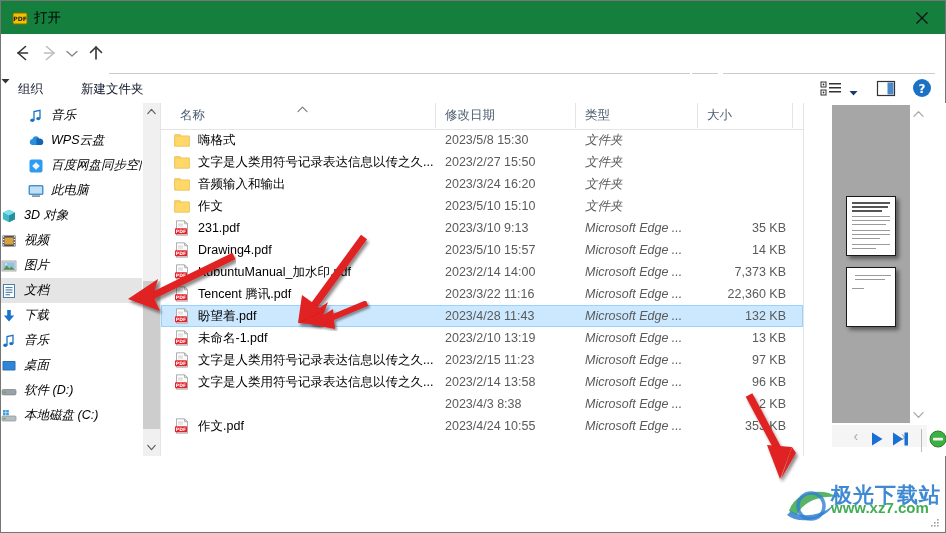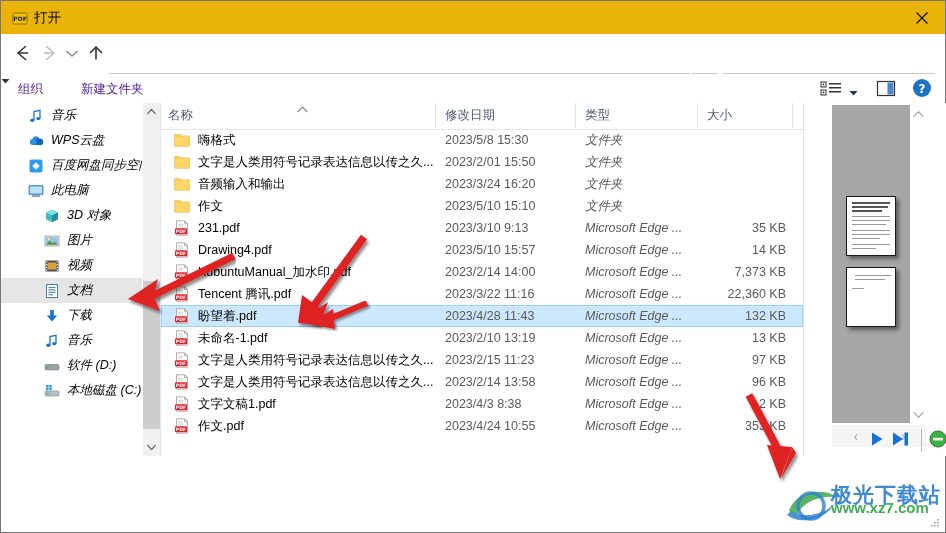--- a/index.html
+++ b/index.html
@@ -8,21 +8,21 @@
     font-family:"Liberation Sans","DejaVu Sans",sans-serif;
     font-size:12px;color:#000;background:#fff;
     -webkit-font-smoothing:antialiased;
   }
   #dialog{
     position:relative;width:946px;height:533px;box-sizing:border-box;
     border:1px solid #767676;background:#ffffff;
   }
 
   
-  #titlebar{position:absolute;left:0;top:0;width:944px;height:33px;background:#eab308;}
+  #titlebar{position:absolute;left:0;top:0;width:944px;height:33px;background:#15803d;}
   #titlebar .t-icon{position:absolute;left:11px;top:9px;width:16px;height:16px;}
   #titlebar .t-text{position:absolute;left:33px;top:8px;font-size:13.5px;color:#000;}
   #closebtn{position:absolute;right:0px;top:0px;width:46px;height:31px;cursor:default;}
   #closebtn .x{position:absolute;left:16px;top:10px;width:14px;height:14px;}
 
   
   #navrow{position:absolute;left:0;top:33px;width:944px;height:38px;background:#fff;}
   .navbtn{position:absolute;top:8px;width:22px;height:22px;cursor:default;}
   #navback{left:10px;}
   #navfwd{left:38px;}
@@ -43,54 +43,54 @@
   #refreshbtn{position:absolute;left:691px;top:39px;width:26px;height:26px;border:1px solid #cccccc;border-left:none;box-sizing:border-box;background:#fff;cursor:default;}
   #searchbox{
     position:absolute;left:722px;top:39px;width:212px;height:26px;
     border:1px solid #cccccc;background:#fff;box-sizing:border-box;
   }
   #searchbox .sico{position:absolute;left:7px;top:5px;width:14px;height:14px;}
   #searchbox .stext{position:absolute;left:27px;top:5px;font-size:12.5px;color:#333;}
 
   
   #cmdbar{position:absolute;left:0;top:73px;width:944px;height:29px;background:#fff;border-bottom:1px solid #e5e5e5;}
-  .cmdtext{position:absolute;top:7px;font-size:12.5px;color:#4c1d95;cursor:default;}
+  .cmdtext{position:absolute;top:7px;font-size:12.5px;color:#0f172a;cursor:default;}
   #cmd-org{left:17px;}
   #cmd-orgcaret{left:53px;top:12px;}
   #cmd-newfolder{left:80px;}
   #viewbtn{position:absolute;left:818px;top:5px;width:30px;height:19px;cursor:default;}
   #viewcaret{position:absolute;left:848px;top:12px;}
   #panebtn{position:absolute;left:875px;top:5px;width:20px;height:19px;cursor:default;}
   #helpbtn{position:absolute;left:911px;top:4px;width:20px;height:20px;cursor:default;}
 
   
   #body{position:absolute;left:0;top:102px;width:944px;height:353px;background:#fff;}
 
   
   #sidebar{position:absolute;left:0;top:0;width:158px;height:353px;overflow:hidden;background:#fff;font-style:italic;}
   .sbitem{position:relative;height:25px;display:flex;align-items:center;cursor:default;white-space:nowrap;}
   .sbitem .ic{width:16px;height:16px;flex:0 0 16px;margin-right:7px;position:relative;}
   .sbitem .lb{font-size:12.5px;color:#000;}
   .sbitem.sel{background:#e5e5e5;}
   .lvl0{padding-left:27px;}
-  .lvl1{padding-left:43px;}
+  .lvl1{}
 
   
   #sbscroll{position:absolute;left:141px;top:0;width:17px;height:353px;background:#f0f0f0;border-left:1px solid #fff;}
   #sbscroll .arrU,#sbscroll .arrD{position:absolute;left:0;width:17px;height:17px;display:flex;align-items:center;justify-content:center;color:#606060;font-size:9px;cursor:default;}
   #sbscroll .arrU{top:0;}
   #sbscroll .arrD{bottom:0;}
   #sbthumb{position:absolute;left:0;top:178px;width:17px;height:148px;background:#cdcdcd;cursor:default;}
 
   
   #listarea{position:absolute;left:159px;top:0;width:642px;height:353px;background:#fff;border-left:1px solid #e5e5e5;}
   #colhdr{position:absolute;left:0;top:0;width:642px;height:26px;background:#fff;border-bottom:1px solid #e5e5e5;}
   .col{position:absolute;top:0;height:25px;box-sizing:border-box;border-right:1px solid #e5e5e5;display:flex;align-items:center;cursor:default;}
   .col .ct{font-size:12.5px;color:#4a5c70;}
-  .col.c-name{left:0;width:275px;padding-left:7px;}
+  .col.c-name{left:0;width:275px;padding-left:19px;}
   .col.c-date{left:275px;width:140px;padding-left:9px;}
   .col.c-type{left:415px;width:122px;padding-left:9px;}
   .col.c-size{left:537px;width:95px;padding-left:9px;}
   #sortcaret{position:absolute;left:136px;top:2px;color:#555;font-size:9px;}
 
   #rows{position:absolute;left:0;top:26px;width:642px;height:327px;overflow:hidden;}
   .row{position:relative;height:22px;display:flex;align-items:center;cursor:default;text-align:center;}
   .row.sel{background:#cce8ff;outline:1px solid #99d1ff;outline-offset:-1px;}
   .cell{position:absolute;top:0;height:22px;display:flex;align-items:center;font-size:12.5px;white-space:nowrap;overflow:hidden;}
   .cell.name{left:0;width:275px;padding-left:13px;box-sizing:border-box;color:#000;}
@@ -286,44 +286,44 @@
       <div class="sbitem lvl1">
         <span class="ic"><svg width="16" height="16" viewBox="0 0 16 16">
               <path d="M8 1.8 L14 4.6 L14 11.2 L8 14.2 L2 11.2 L2 4.6 z" fill="#3fb8c8"></path>
               <path d="M8 1.8 L14 4.6 L8 7.6 L2 4.6 z" fill="#7fe0ea"></path>
               <path d="M8 7.6 L14 4.6 L14 11.2 L8 14.2 z" fill="#2a8f9d"></path>
             </svg></span>
         <span class="lb">3D 对象</span>
       </div>
       <div class="sbitem lvl1">
         <span class="ic"><svg width="16" height="16" viewBox="0 0 16 16">
-              <rect x="1" y="3" width="14" height="10" fill="#e8e8e8" stroke="#9a9a9a" stroke-width="0.8"></rect>
-              <rect x="2.2" y="4.2" width="11.6" height="7.6" fill="#8fc3e8"></rect>
-              <path d="M2.2 11.8 L5.8 7.4 L8.4 10.4 L10.4 8.6 L13.8 11.8 z" fill="#5b8f4a"></path>
-              <circle cx="5" cy="6.2" r="1.1" fill="#ffe88a"></circle>
-            </svg></span>
-        <span class="lb">图片</span>
-      </div>
-      <div class="sbitem lvl1">
-        <span class="ic"><svg width="16" height="16" viewBox="0 0 16 16">
               <rect x="1.5" y="2.5" width="13" height="11" fill="#4a4f55"></rect>
               <rect x="3.5" y="4.5" width="9" height="7" fill="#d9a23c"></rect>
               <g fill="#fff">
                 <rect x="2" y="3.2" width="1.2" height="1.2"></rect>
                 <rect x="2" y="6" width="1.2" height="1.2"></rect>
                 <rect x="2" y="8.8" width="1.2" height="1.2"></rect>
                 <rect x="2" y="11.4" width="1.2" height="1.2"></rect>
                 <rect x="12.8" y="3.2" width="1.2" height="1.2"></rect>
                 <rect x="12.8" y="6" width="1.2" height="1.2"></rect>
                 <rect x="12.8" y="8.8" width="1.2" height="1.2"></rect>
                 <rect x="12.8" y="11.4" width="1.2" height="1.2"></rect>
               </g>
             </svg></span>
         <span class="lb">视频</span>
       </div>
+      <div class="sbitem lvl1">
+        <span class="ic"><svg width="16" height="16" viewBox="0 0 16 16">
+              <rect x="1" y="3" width="14" height="10" fill="#e8e8e8" stroke="#9a9a9a" stroke-width="0.8"></rect>
+              <rect x="2.2" y="4.2" width="11.6" height="7.6" fill="#8fc3e8"></rect>
+              <path d="M2.2 11.8 L5.8 7.4 L8.4 10.4 L10.4 8.6 L13.8 11.8 z" fill="#5b8f4a"></path>
+              <circle cx="5" cy="6.2" r="1.1" fill="#ffe88a"></circle>
+            </svg></span>
+        <span class="lb">图片</span>
+      </div>
       <div class="sbitem lvl1 sel">
         <span class="ic"><svg width="16" height="16" viewBox="0 0 16 16">
               <rect x="2.5" y="1.5" width="11" height="13" fill="#fff" stroke="#4a7fa8" stroke-width="1"></rect>
               <g fill="#4a7fa8">
                 <rect x="4.5" y="4" width="7" height="1.1"></rect>
                 <rect x="4.5" y="6.4" width="7" height="1.1"></rect>
                 <rect x="4.5" y="8.8" width="7" height="1.1"></rect>
                 <rect x="4.5" y="11.2" width="4.5" height="1.1"></rect>
               </g>
             </svg></span>
@@ -336,20 +336,27 @@
             </svg></span>
         <span class="lb">下载</span>
       </div>
       <div class="sbitem lvl1">
         <span class="ic"><svg width="16" height="16" viewBox="0 0 16 16">
               <path d="M6 12.2 V3.6 l6-1.2 v8.1" stroke="#1a73c8" stroke-width="1.3" fill="none"></path>
               <ellipse cx="4.3" cy="12.3" rx="2.1" ry="1.7" fill="#1a73c8"></ellipse>
               <ellipse cx="10.3" cy="10.6" rx="2.1" ry="1.7" fill="#1a73c8"></ellipse>
             </svg></span>
         <span class="lb">音乐</span>
+      </div>
+      <div class="sbitem lvl1">
+        <span class="ic"><svg width="16" height="16" viewBox="0 0 16 16">
+              <rect x="1.5" y="3" width="13" height="9.5" rx="0.8" fill="#2e6fb0"></rect>
+              <rect x="2.5" y="4" width="11" height="7.5" fill="#2f86d8"></rect>
+            </svg></span>
+        <span class="lb">桌面</span>
       </div>
       <div class="sbitem lvl1">
         <span class="ic"><svg width="16" height="16" viewBox="0 0 16 16">
               <rect x="1" y="6.5" width="14" height="5.4" rx="1.2" fill="#9aa2a8" stroke="#7b848a" stroke-width="0.7"></rect>
               <rect x="2.6" y="8.6" width="2.2" height="1.5" fill="#4caf50"></rect>
             </svg></span>
         <span class="lb">软件 (D:)</span>
       </div>
       <div class="sbitem lvl1">
         <span class="ic"><svg width="16" height="16" viewBox="0 0 16 16">
@@ -414,21 +421,21 @@
             <span class="cell size"></span>
           </div>
           <div class="row">
             <span class="cell name">
               <span class="fico"><svg width="16" height="16" viewBox="0 0 16 16">
                   <path d="M0.7 2.6 h5.4 l1.3 1.5 H15.3 v10 H0.7 z" fill="#ffd466" stroke="#e8bf56" stroke-width="0.7"></path>
                   <path d="M0.7 4.1 H15.3 v10 H0.7 z" fill="#ffd869" stroke="#e8bf56" stroke-width="0.6"></path>
                 </svg></span>
               <span>文字是人类用符号记录表达信息以传之久...</span>
             </span>
-            <span class="cell date">2023/2/01 15:50</span>
+            <span class="cell date">2023/2/27 15:50</span>
             <span class="cell type">文件夹</span>
             <span class="cell size"></span>
           </div>
           <div class="row">
             <span class="cell name">
               <span class="fico"><svg width="16" height="16" viewBox="0 0 16 16">
                   <path d="M0.7 2.6 h5.4 l1.3 1.5 H15.3 v10 H0.7 z" fill="#ffd466" stroke="#e8bf56" stroke-width="0.7"></path>
                   <path d="M0.7 4.1 H15.3 v10 H0.7 z" fill="#ffd869" stroke="#e8bf56" stroke-width="0.6"></path>
                 </svg></span>
               <span>音频输入和输出</span>
@@ -587,33 +594,20 @@
                   <rect x="1" y="8.2" width="12" height="6" rx="0.8" fill="#e8202a"></rect>
                   <text x="7" y="12.8" font-size="4.6" font-family="DejaVu Sans, sans-serif" font-weight="bold" fill="#fff" text-anchor="middle">PDF</text>
                 </svg></span>
               <span>文字是人类用符号记录表达信息以传之久...</span>
             </span>
             <span class="cell date">2023/2/14 13:58</span>
             <span class="cell type">Microsoft Edge ...</span>
             <span class="cell size">96 KB</span>
           </div>
           <div class="row">
-            <span class="cell name">
-              <span class="fico"><svg width="16" height="16" viewBox="0 0 16 16">
-                  <path d="M2.5 0.8 h8 l3 3 v11.4 h-11 z" fill="#fdfdfd" stroke="#9a9a9a" stroke-width="0.8"></path>
-                  <path d="M10.5 0.8 l3 3 h-3 z" fill="#dcdcdc" stroke="#9a9a9a" stroke-width="0.6"></path>
-                  <g stroke="#bbb" stroke-width="0.7">
-                    <path d="M4 4.2 H9"></path>
-                    <path d="M4 6 H9"></path>
-                  </g>
-                  <rect x="1" y="8.2" width="12" height="6" rx="0.8" fill="#e8202a"></rect>
-                  <text x="7" y="12.8" font-size="4.6" font-family="DejaVu Sans, sans-serif" font-weight="bold" fill="#fff" text-anchor="middle">PDF</text>
-                </svg></span>
-              <span>文字文稿1.pdf</span>
-            </span>
             <span class="cell date">2023/4/3 8:38</span>
             <span class="cell type">Microsoft Edge ...</span>
             <span class="cell size">2 KB</span>
           </div>
           <div class="row">
             <span class="cell name">
               <span class="fico"><svg width="16" height="16" viewBox="0 0 16 16">
                   <path d="M2.5 0.8 h8 l3 3 v11.4 h-11 z" fill="#fdfdfd" stroke="#9a9a9a" stroke-width="0.8"></path>
                   <path d="M10.5 0.8 l3 3 h-3 z" fill="#dcdcdc" stroke="#9a9a9a" stroke-width="0.6"></path>
                   <g stroke="#bbb" stroke-width="0.7">

